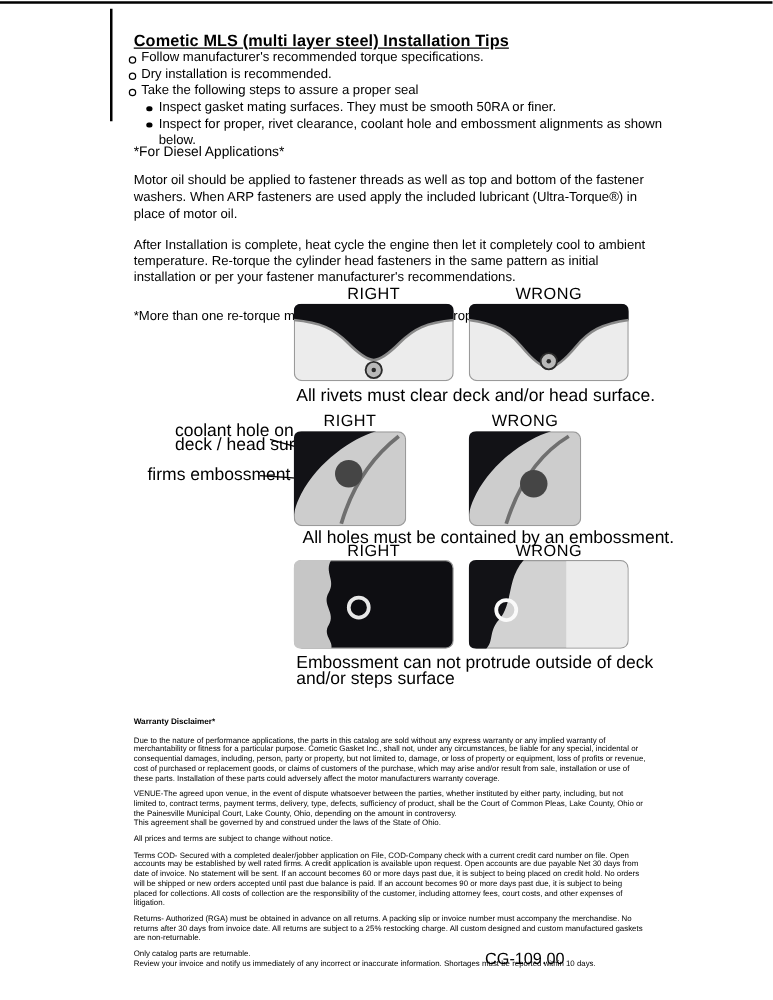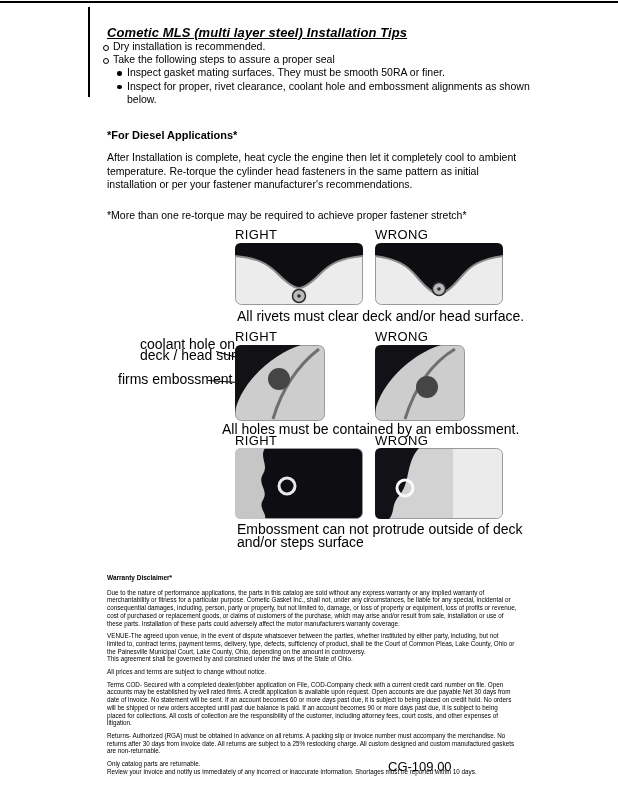--- a/index.html
+++ b/index.html
@@ -8,41 +8,41 @@
     background:#fff;color:#000;
     font-family:"Liberation Sans", sans-serif;
   }
   .abs{position:absolute}
   .rule{background:#000}
   #top-rule{left:0;top:1px;width:618px;height:2px}
   #left-rule{left:88px;top:7px;width:2px;height:90px}
 
   #title{
     left:107px;top:16px;font-size:13px;font-weight:bold;
-    text-decoration:underline;letter-spacing:.1px;font-style:italic;
+    text-decoration:underline;letter-spacing:.1px;
   }
 
   #tips{left:103px;top:40px;width:445px;font-size:10.5px;line-height:13.2px;margin:0;padding:0}
   #tips li{list-style:none;position:relative;padding-left:10px}
   #tips li.main::before{
     content:"";position:absolute;left:0;top:4.5px;width:4px;height:4px;
     border:1px solid #000;border-radius:50%;background:#fff;
   }
   #tips li.sub{margin-left:13px;padding-left:11px}
   #tips li.sub::before{
     content:"";position:absolute;left:1px;top:5px;width:4.5px;height:4.5px;
     background:#000;border-radius:50%;
   }
 
   #diesel{left:107px;top:112px;width:424px;font-size:10.5px;line-height:13.4px}
-  #diesel .heading{font-weight:bold;font-size:11px;margin:17px 0 9px 0}
+  #diesel .heading{font-weight:normal;font-size:11px;margin:4px 0 9px 0}
   #diesel p{margin:0 0 11px 0}
   #diesel .note{margin-top:17px}
 
-  .fig-label{position:absolute;font-size:13px;letter-spacing:.4px}
+  .fig-label{position:absolute;text-align:center;font-size:13px;letter-spacing:.4px}
   .w128{width:128px}.w90{width:90px}
   .fig{position:absolute}
   .fig svg{display:block}
   .fig-caption{position:absolute;font-size:14px;line-height:12.5px;white-space:pre-line}
   .fig-annotation{position:absolute;font-size:14px;line-height:11px;white-space:pre-line}
   .pointer{position:absolute;height:1px;background:#000;transform-origin:left center}
 
   #f1r-label{left:235px;top:227px}
   #f1w-label{left:375px;top:227px}
   #f1r-img{left:235px;top:243px}
@@ -51,21 +51,21 @@
 
   #coolant-label{left:140px;top:339px}
   #coolant-line{left:216px;top:351px;width:56px;transform:rotate(16deg)}
   #emboss-label{left:118px;top:374px}
   #emboss-line{left:208px;top:380px;width:58px;transform:rotate(4deg)}
 
   #f2r-label{left:235px;top:329px}
   #f2w-label{left:375px;top:329px}
   #f2r-img{left:235px;top:345px}
   #f2w-img{left:375px;top:345px}
-  #f2-caption{left:222px;top:423px}
+  #f2-caption{left:242px;top:423px}
 
   #f3r-label{left:235px;top:433px}
   #f3w-label{left:375px;top:433px}
   #f3r-img{left:235px;top:448px}
   #f3w-img{left:375px;top:448px}
   #f3-caption{left:237px;top:523px}
 
   #disclaimer{left:107px;top:574px;width:410px;font-size:6.3px;line-height:7.7px}
   #disclaimer .heading{font-weight:bold;margin:0 0 7px 0;font-size:6.5px}
   #disclaimer p{margin:0 0 5px 0;white-space:pre-line}
@@ -74,28 +74,30 @@
 </style>
 </head>
 <body>
 
 <div class="abs rule" id="top-rule"></div>
 <div class="abs rule" id="left-rule"></div>
 
 <h1 class="abs" id="title">Cometic MLS (multi layer steel) Installation Tips</h1>
 
 <ul class="abs" id="tips">
+  <li class="main">Follow manufacturer's recommended torque specifications.</li>
   <li class="main">Dry installation is recommended.</li>
   <li class="main">Take the following steps to assure a proper seal</li>
   <li class="sub">Inspect gasket mating surfaces.  They must be smooth 50RA or finer.</li>
   <li class="sub">Inspect for proper, rivet clearance, coolant hole and embossment alignments as shown below.</li>
 </ul>
 
 <div class="abs" id="diesel">
   <div class="heading">*For Diesel Applications*</div>
+  <p>Motor oil should be applied to fastener threads as well as top and bottom of the fastener washers. When ARP fasteners are used apply the included lubricant (Ultra-Torque®) in place of motor oil.</p>
   <p>After Installation is complete, heat cycle the engine then let it completely cool to ambient temperature. Re-torque the cylinder head fasteners in the same pattern as initial installation or per your fastener manufacturer's recommendations.</p>
   <div class="note">*More than one re-torque may be required to achieve proper fastener stretch*</div>
 </div>
 
 <div class="fig-label w128" id="f1r-label">RIGHT</div>
 <div class="fig-label w128" id="f1w-label">WRONG</div>
 
 <div class="fig" id="f1r-img">
   <svg width="128" height="62" viewBox="0 0 128 62">
     <rect x="0.5" y="0.5" width="127" height="61" rx="6" fill="#ececec" stroke="#9a9a9a"></rect>

